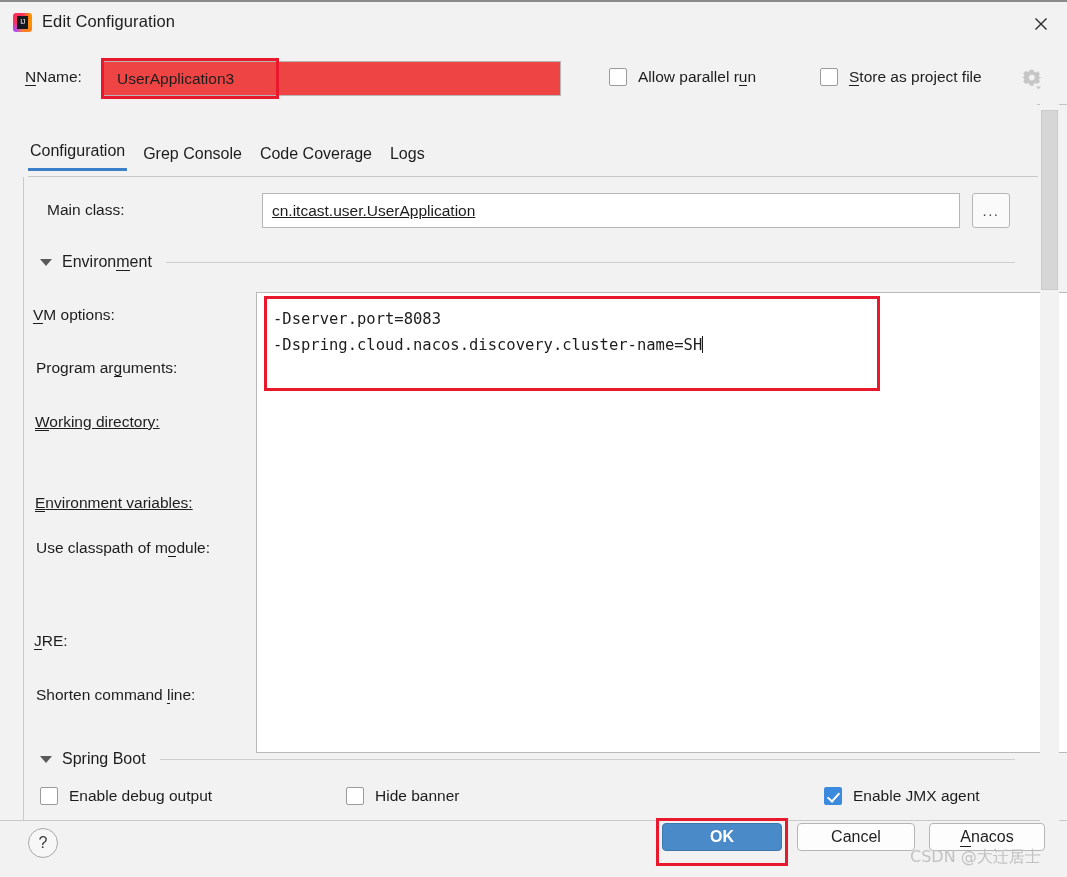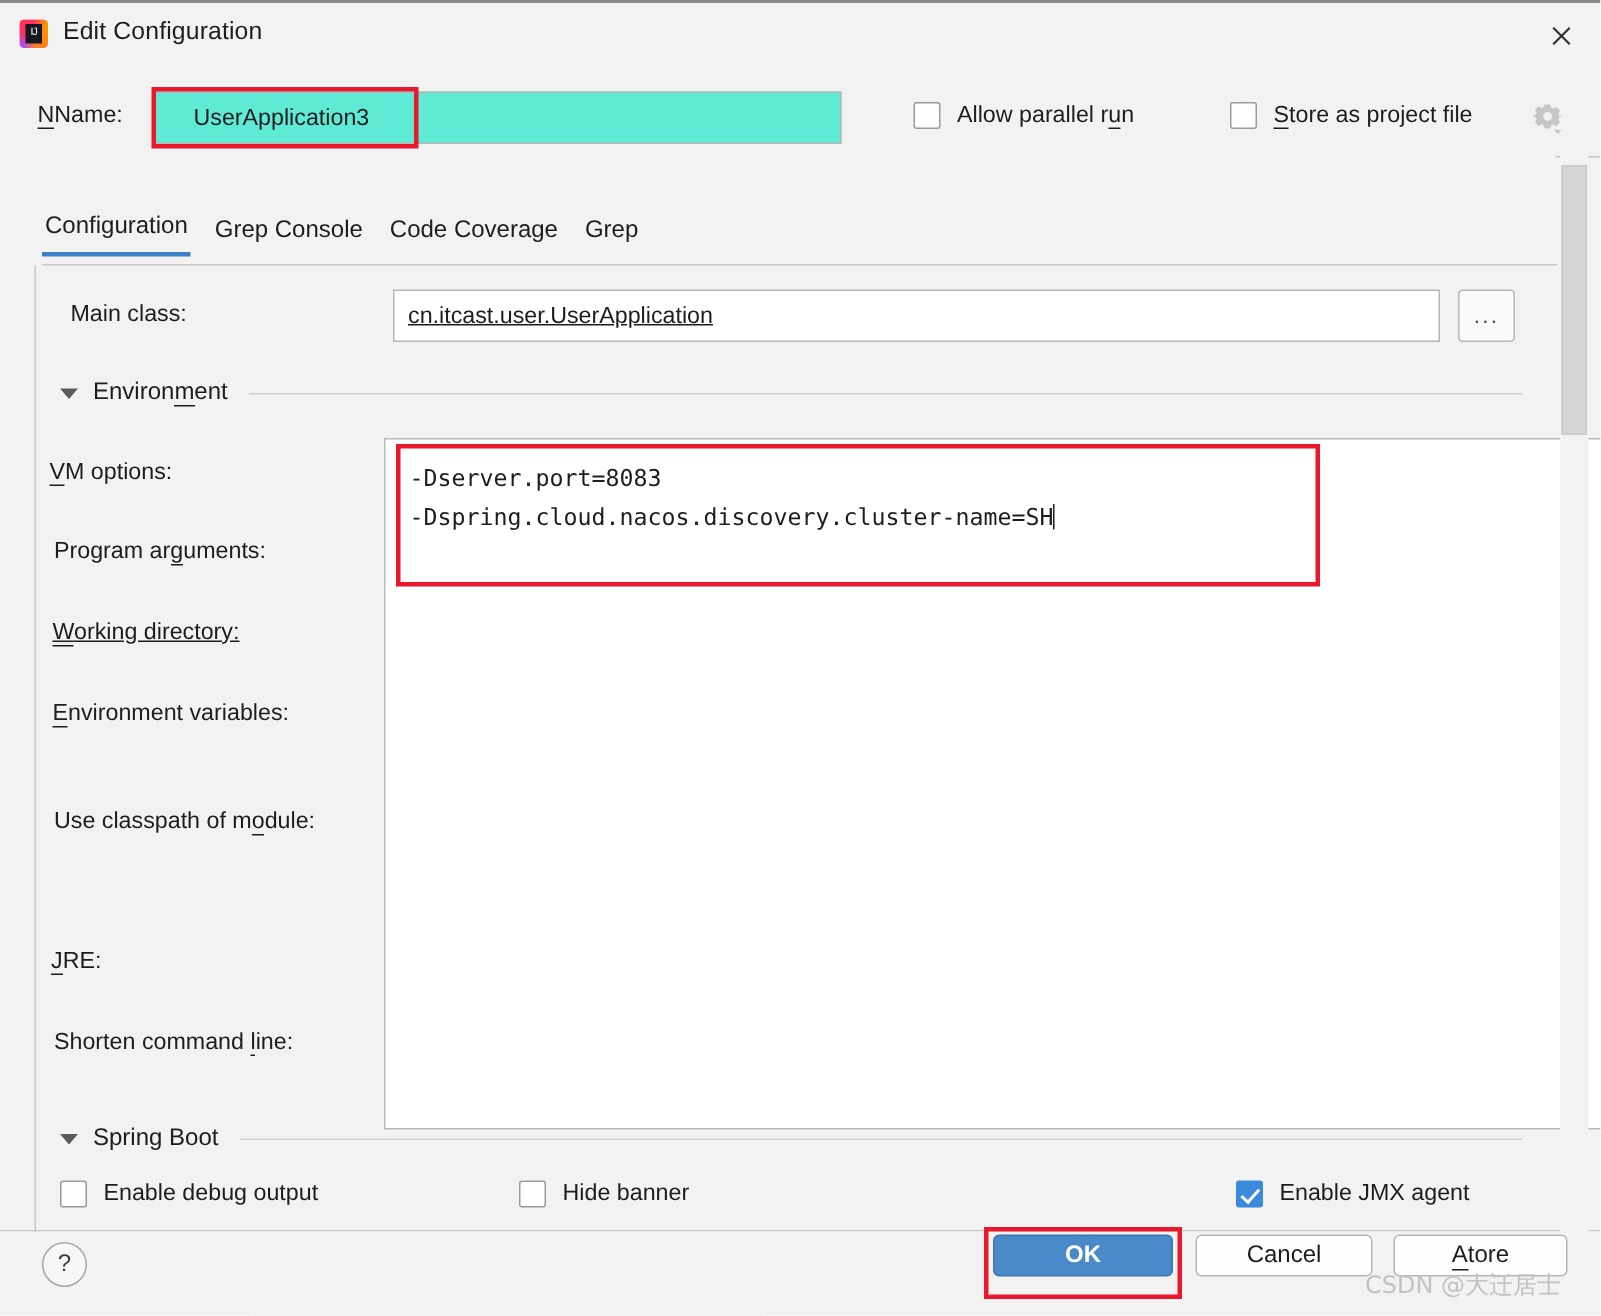--- a/index.html
+++ b/index.html
@@ -81,24 +81,24 @@
   
   .name-label {
     position: absolute;
     left: 25px; top: 68px;
     font-size: 15.5px;
   }
   .name-field {
     position: absolute;
     left: 102px; top: 61px;
     width: 459px; height: 35px;
-    background: #5eead4;
+    background: #ef4444;
     border: 1px solid #b6b6b6;
     box-sizing: border-box;
-    padding: 0 0 0 26px;
+    padding: 0 0 0 14px;
     display: flex; align-items: center;
     font-size: 15.5px;
     color: #1d1d1d;
   }
   .redbox {
     position: absolute;
     border: 3px solid #e8192c;
     box-sizing: border-box;
     pointer-events: none;
     z-index: 40;
@@ -180,21 +180,21 @@
   .row-label {
     position: absolute;
     font-size: 15.5px;
     color: #1d1d1d;
     white-space: nowrap;
   }
   #lbl-mainclass  { left: 36px;  top: 201px; margin-left: 11px; }
   #lbl-vmoptions  { left: 33px;  top: 306px; }
   #lbl-progargs   { left: 36px;  top: 359px; }
   #lbl-workdir    { left: 35px;  top: 413px; text-decoration: underline; }
-  #lbl-envvars    { left: 35px;  top: 467px; }
+  #lbl-envvars    { left: 35px;  top: 494px; text-decoration: underline; }
   #lbl-classpath  { left: 36px;  top: 539px; }
   #lbl-jre        { left: 34px;  top: 632px; }
   #lbl-shorten    { left: 36px;  top: 686px; }
 
   .mainclass-field {
     position: absolute;
     left: 262px; top: 193px;
     width: 698px; height: 35px;
     background: #ffffff;
     border: 1px solid #b6b6b6;
@@ -415,21 +415,21 @@
       <path d="M9 2 h4 l0.5 2.2 l1.9 0.8 l1.9-1.2 l2.8 2.8 l-1.2 1.9 l0.8 1.9 l2.2 0.5 v0.2 h-2.2 l-0.8 1.9 l1.2 1.9 l-2.8 2.8 l-1.9-1.2 l-1.9 0.8 l-0.5 2.2 h-4 l-0.5-2.2 l-1.9-0.8 l-1.9 1.2 l-2.8-2.8 l1.2-1.9 l-0.8-1.9 l-2.2-0.5 v-0.2 l2.2-0.5 l0.8-1.9 l-1.2-1.9 l2.8-2.8 l1.9 1.2 l1.9-0.8 z" fill="#c6c6c6" transform="translate(-0.5,-1.2) scale(0.92)"></path>
       <circle cx="9.8" cy="8.6" r="2.9" fill="#f2f2f2"></circle>
       <path d="M14 17.5 l5 0 l-2.5 3 z" fill="#c6c6c6"></path>
     </svg>
   </div>
 
   <div class="tabs">
     <div class="tab active">Configuration</div>
     <div class="tab">Grep Console</div>
     <div class="tab">Code Coverage</div>
-    <div class="tab">Grep</div>
+    <div class="tab">Logs</div>
   </div>
   <div class="tab-sep"></div>
 
   <div class="content-frame"></div>
 
   <div class="row-label" id="lbl-mainclass">Main class:</div>
   <div class="mainclass-field">
     <span>cn.itcast.user.UserApplication</span>
   </div>
   <div class="browse-btn">...</div>
@@ -483,19 +483,19 @@
   </div>
 
   <div class="panel-bottom-line"></div>
   <div class="bottombar"></div>
 
   <div class="help-btn">?</div>
   <div class="btn" id="btn-ok">OK</div>
   <div class="btn" id="btn-cancel">Cancel</div>
   <div class="btn" id="btn-apply">
       <span class="mn">A</span>
-      <span>tore</span>
+      <span>nacos</span>
     </div>
   <div class="redbox" id="redbox-ok"></div>
 
   <div class="watermark">CSDN @大迁居士</div>
 
 </div>
 
 </body></html>

